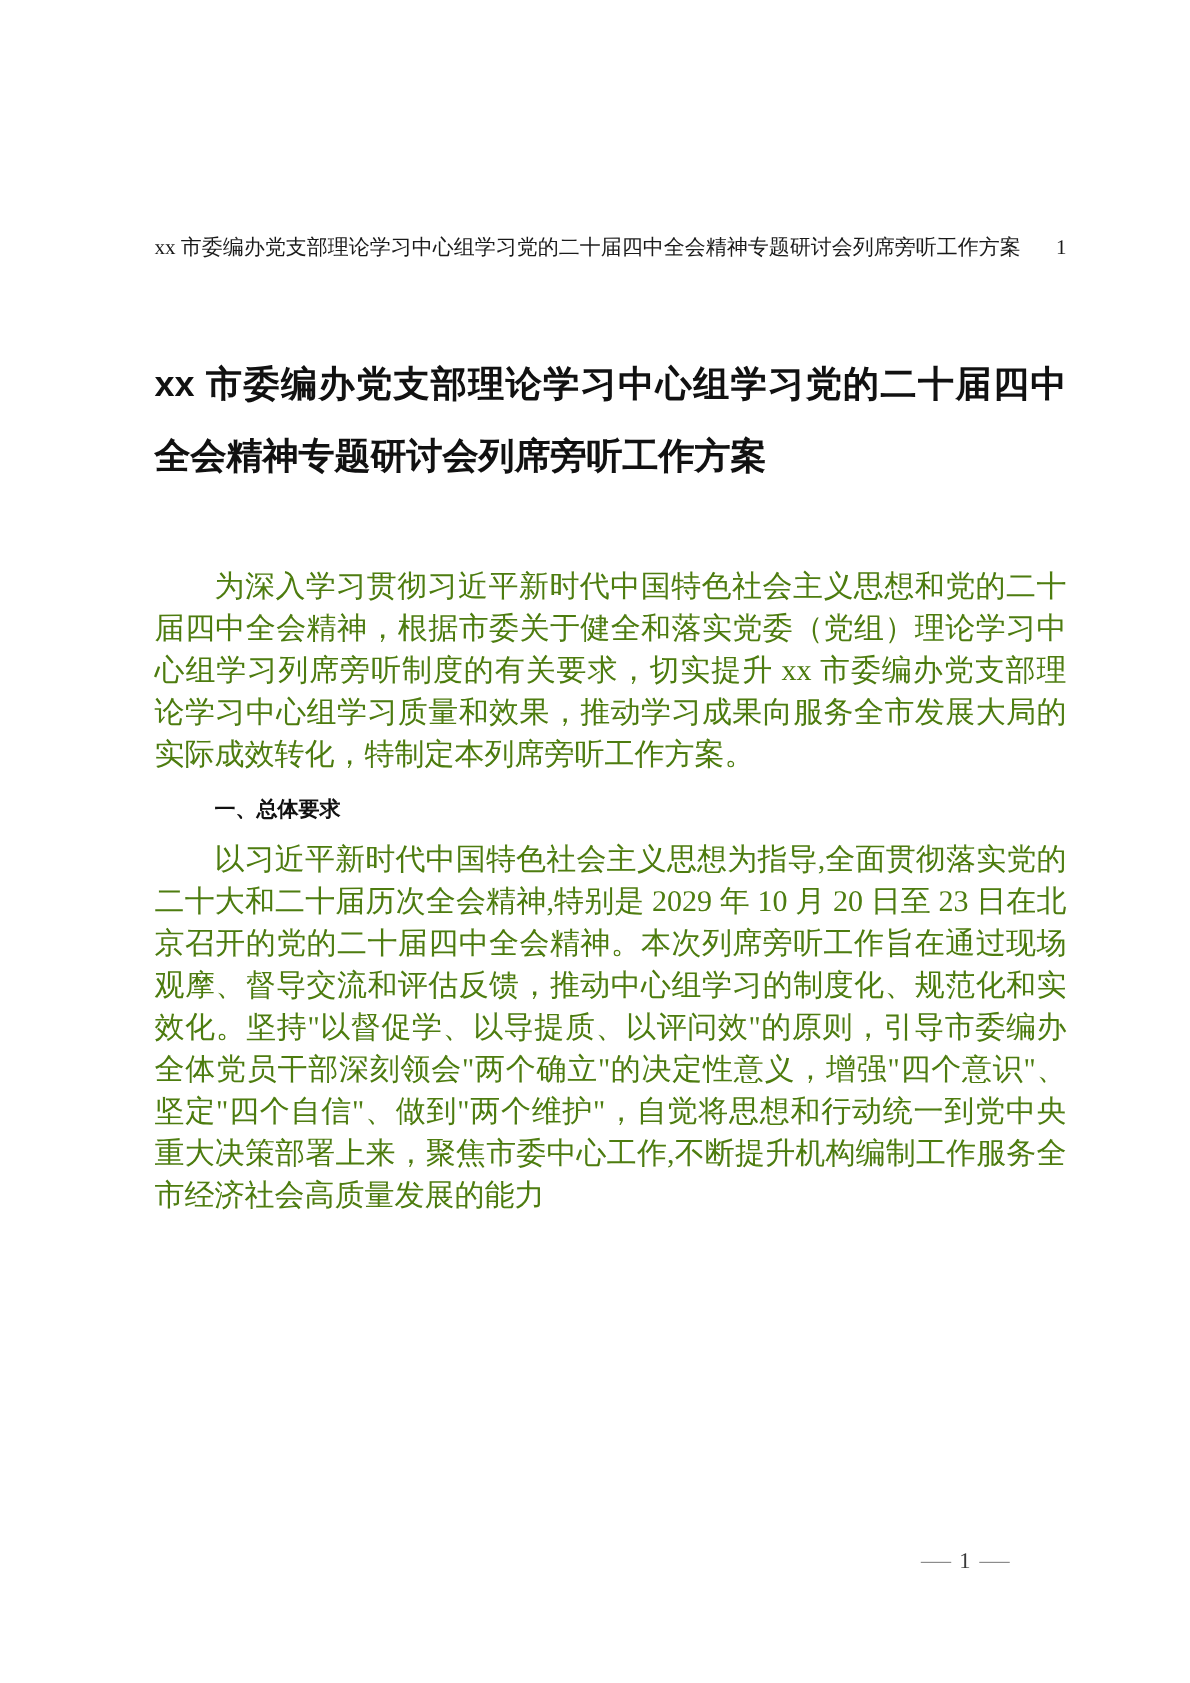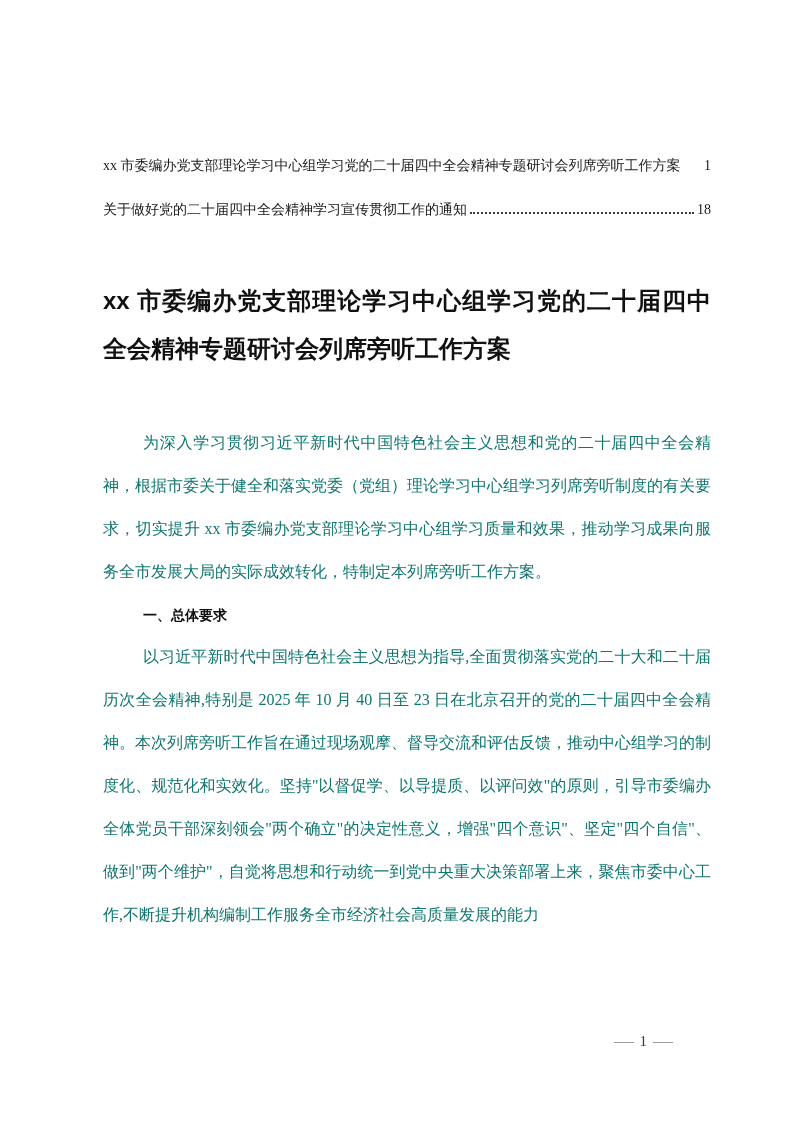--- a/index.html
+++ b/index.html
@@ -45,26 +45,26 @@
     font-family: "Liberation Sans", "DejaVu Sans", sans-serif;
     font-weight: 700;
     font-size: 24px;
     line-height: 48px;
     text-align: justify;
     color: #111111;
   }
   
   .body-para {
     margin: 0;
-    font-size: 16px;
-    line-height: 43px;
+    font-size: 20px;
+    line-height: 28px;
     text-align: justify;
     text-justify: inter-character;
     text-indent: 40px;
-    color: #0f766e;
+    color: #4d7c0f;
   }
   .para-first { margin-top: 48px; }
   .section-heading {
     margin: 4px 0 0 0;
     font-family: "Liberation Sans", "DejaVu Sans", sans-serif;
     font-weight: 700;
     font-size: 14px;
     line-height: 37.5px;
     text-indent: 40px;
     color: #111111;
@@ -92,34 +92,29 @@
 
 <div class="page">
   <div class="content">
 
     <nav class="toc">
       <div class="toc-line">
         <span class="toc-title">xx 市委编办党支部理论学习中心组学习党的二十届四中全会精神专题研讨会列席旁听工作方案</span>
         <span class="toc-leader blank"></span>
         <span class="toc-page">1</span>
       </div>
-      <div class="toc-line">
-        <span class="toc-title">关于做好党的二十届四中全会精神学习宣传贯彻工作的通知</span>
-        <span class="toc-leader"></span>
-        <span class="toc-page">18</span>
-      </div>
     </nav>
 
     <h1 class="doc-title">xx 市委编办党支部理论学习中心组学习党的二十届四中全会精神专题研讨会列席旁听工作方案</h1>
 
     <p class="body-para para-first">为深入学习贯彻习近平新时代中国特色社会主义思想和党的二十届四中全会精神，根据市委关于健全和落实党委（党组）理论学习中心组学习列席旁听制度的有关要求，切实提升 xx 市委编办党支部理论学习中心组学习质量和效果，推动学习成果向服务全市发展大局的实际成效转化，特制定本列席旁听工作方案。</p>
 
     <h2 class="section-heading">一、总体要求</h2>
 
-    <p class="body-para">以习近平新时代中国特色社会主义思想为指导,全面贯彻落实党的二十大和二十届历次全会精神,特别是 2025 年 10 月 40 日至 23 日在北京召开的党的二十届四中全会精神。本次列席旁听工作旨在通过现场观摩、督导交流和评估反馈，推动中心组学习的制度化、规范化和实效化。坚持"以督促学、以导提质、以评问效"的原则，引导市委编办全体党员干部深刻领会"两个确立"的决定性意义，增强"四个意识"、坚定"四个自信"、做到"两个维护"，自觉将思想和行动统一到党中央重大决策部署上来，聚焦市委中心工作,不断提升机构编制工作服务全市经济社会高质量发展的能力</p>
+    <p class="body-para">以习近平新时代中国特色社会主义思想为指导,全面贯彻落实党的二十大和二十届历次全会精神,特别是 2029 年 10 月 20 日至 23 日在北京召开的党的二十届四中全会精神。本次列席旁听工作旨在通过现场观摩、督导交流和评估反馈，推动中心组学习的制度化、规范化和实效化。坚持"以督促学、以导提质、以评问效"的原则，引导市委编办全体党员干部深刻领会"两个确立"的决定性意义，增强"四个意识"、坚定"四个自信"、做到"两个维护"，自觉将思想和行动统一到党中央重大决策部署上来，聚焦市委中心工作,不断提升机构编制工作服务全市经济社会高质量发展的能力</p>
 
   </div>
 
   <div class="footer">
     <span class="dash">—</span>
     <span class="num">1</span>
     <span class="dash">—</span>
   </div>
 </div>
 

